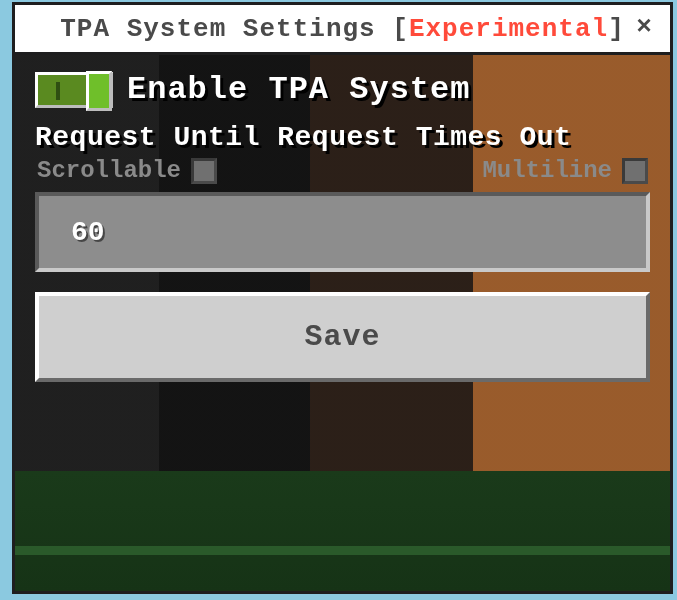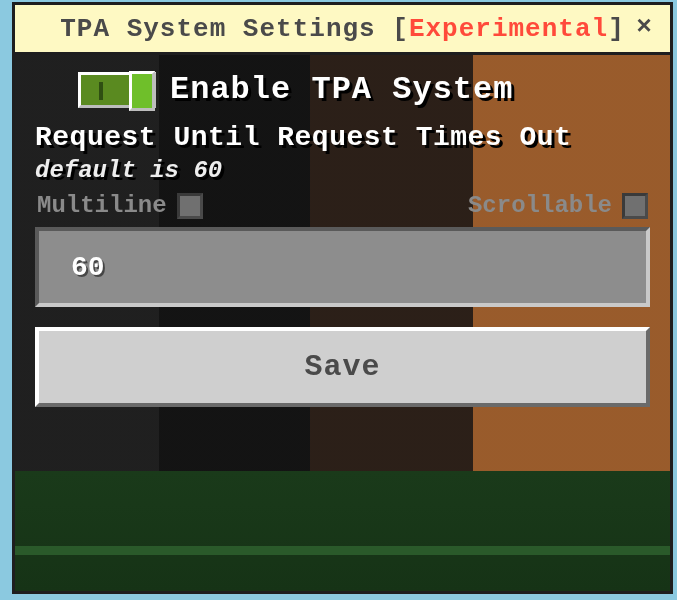--- a/index.html
+++ b/index.html
@@ -14,21 +14,21 @@
     position: absolute;
     left: 12px;
     top: 2px;
     width: 661px;
     height: 592px;
     border: 3px solid #1e1e1f;
     background: #e6e6e6;
   }
   .titlebar {
     height: 50px;
-    background: #fef9c3;
+    background: #ffffff;
     border-bottom: 3px solid #1e1e1f;
     display: flex;
     align-items: center;
     position: relative;
   }
   .titlebar-text {
     flex: 1;
     text-align: center;
     font-size: 26px;
     letter-spacing: 1px;
@@ -69,21 +69,20 @@
     position: absolute; left:0; right:0; bottom:36px; height: 9px;
     background: #2a5a2a;
   }
 
   .toggle-row {
     display: flex;
     align-items: center;
     gap: 14px;
     margin-top: -2px;
     margin-bottom: 14px;
-    margin-left: 43px;
   }
   .toggle {
     width: 78px; height: 36px;
     border: 3px solid #fff;
     border-right-color: #bdbdbd;
     border-bottom-color: #bdbdbd;
     background: #5a8a20;
     position: relative;
   }
   .toggle::before{
@@ -152,21 +151,21 @@
     font: inherit;
     font-size: 28px;
     padding: 10px 32px;
     outline: none;
     margin-bottom: 20px;
     text-shadow: 2px 2px 0 rgba(0,0,0,0.5);
   }
 
   .save-btn {
     width: 100%;
-    height: 80px;
+    height: 90px;
     background: #cfcfcf;
     border: 4px solid #fff;
     border-right-color: #6a6a6a;
     border-bottom-color: #6a6a6a;
     color: #4a4a4a;
     font: inherit;
     font-size: 30px;
     letter-spacing: 1px;
     cursor: pointer;
   }
@@ -188,30 +187,29 @@
     <div class="bg-grass"></div>
 
     <div class="toggle-row">
       <div class="toggle">
         <div class="toggle-knob"></div>
       </div>
       <div class="toggle-label">Enable TPA System</div>
     </div>
 
     <div class="field-title">Request Until Request Times Out</div>
-    <div class="field-subtitle">default is 60</div>
 
     <div class="meta-row">
+      <div class="meta-item">
+        <span>Scrollable</span>
+        <span class="checkbox"></span>
+      </div>
       <div class="meta-item">
         <span>Multiline</span>
         <span class="checkbox"></span>
       </div>
-      <div class="meta-item">
-        <span>Scrollable</span>
-        <span class="checkbox"></span>
-      </div>
     </div>
 
     <input class="textbox" type="text" value="60" style="">
 
     <button class="save-btn">Save</button>
   </div>
 </div>
 
 </body></html>

